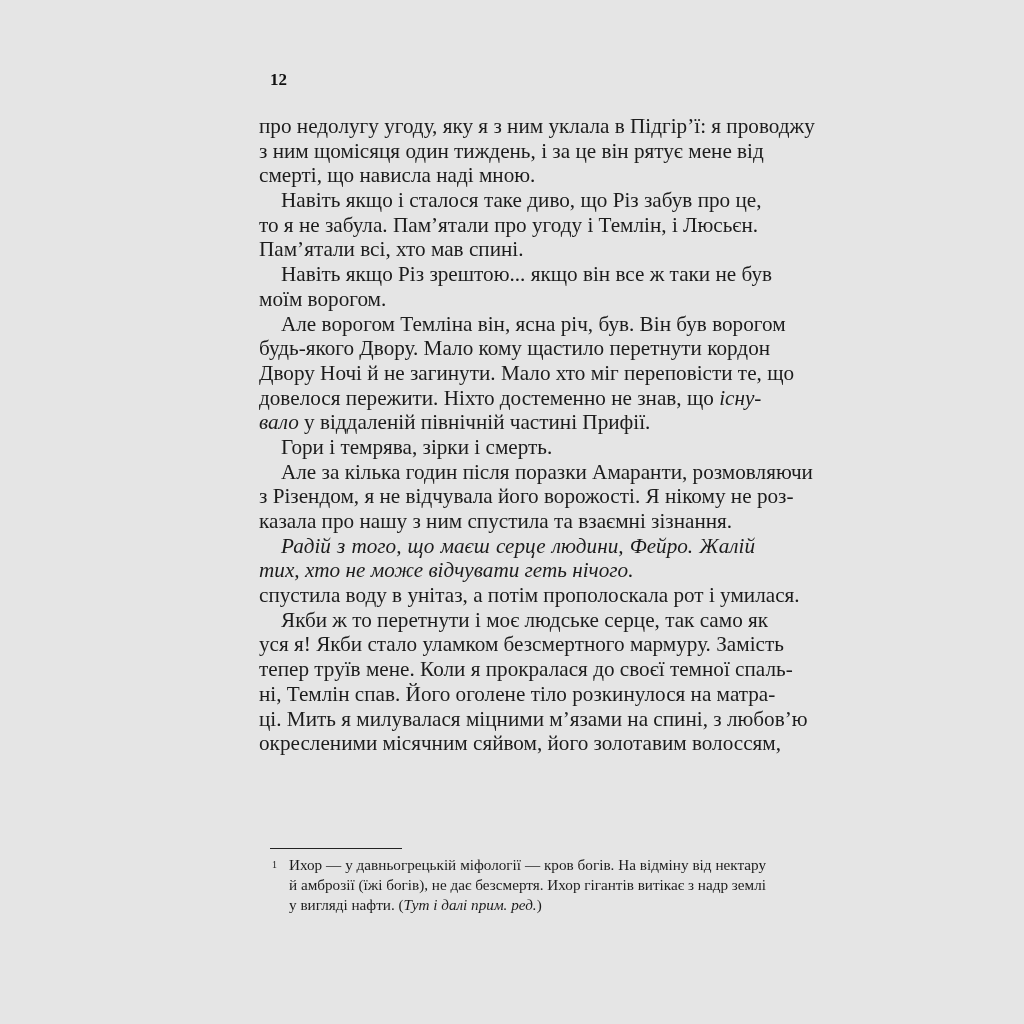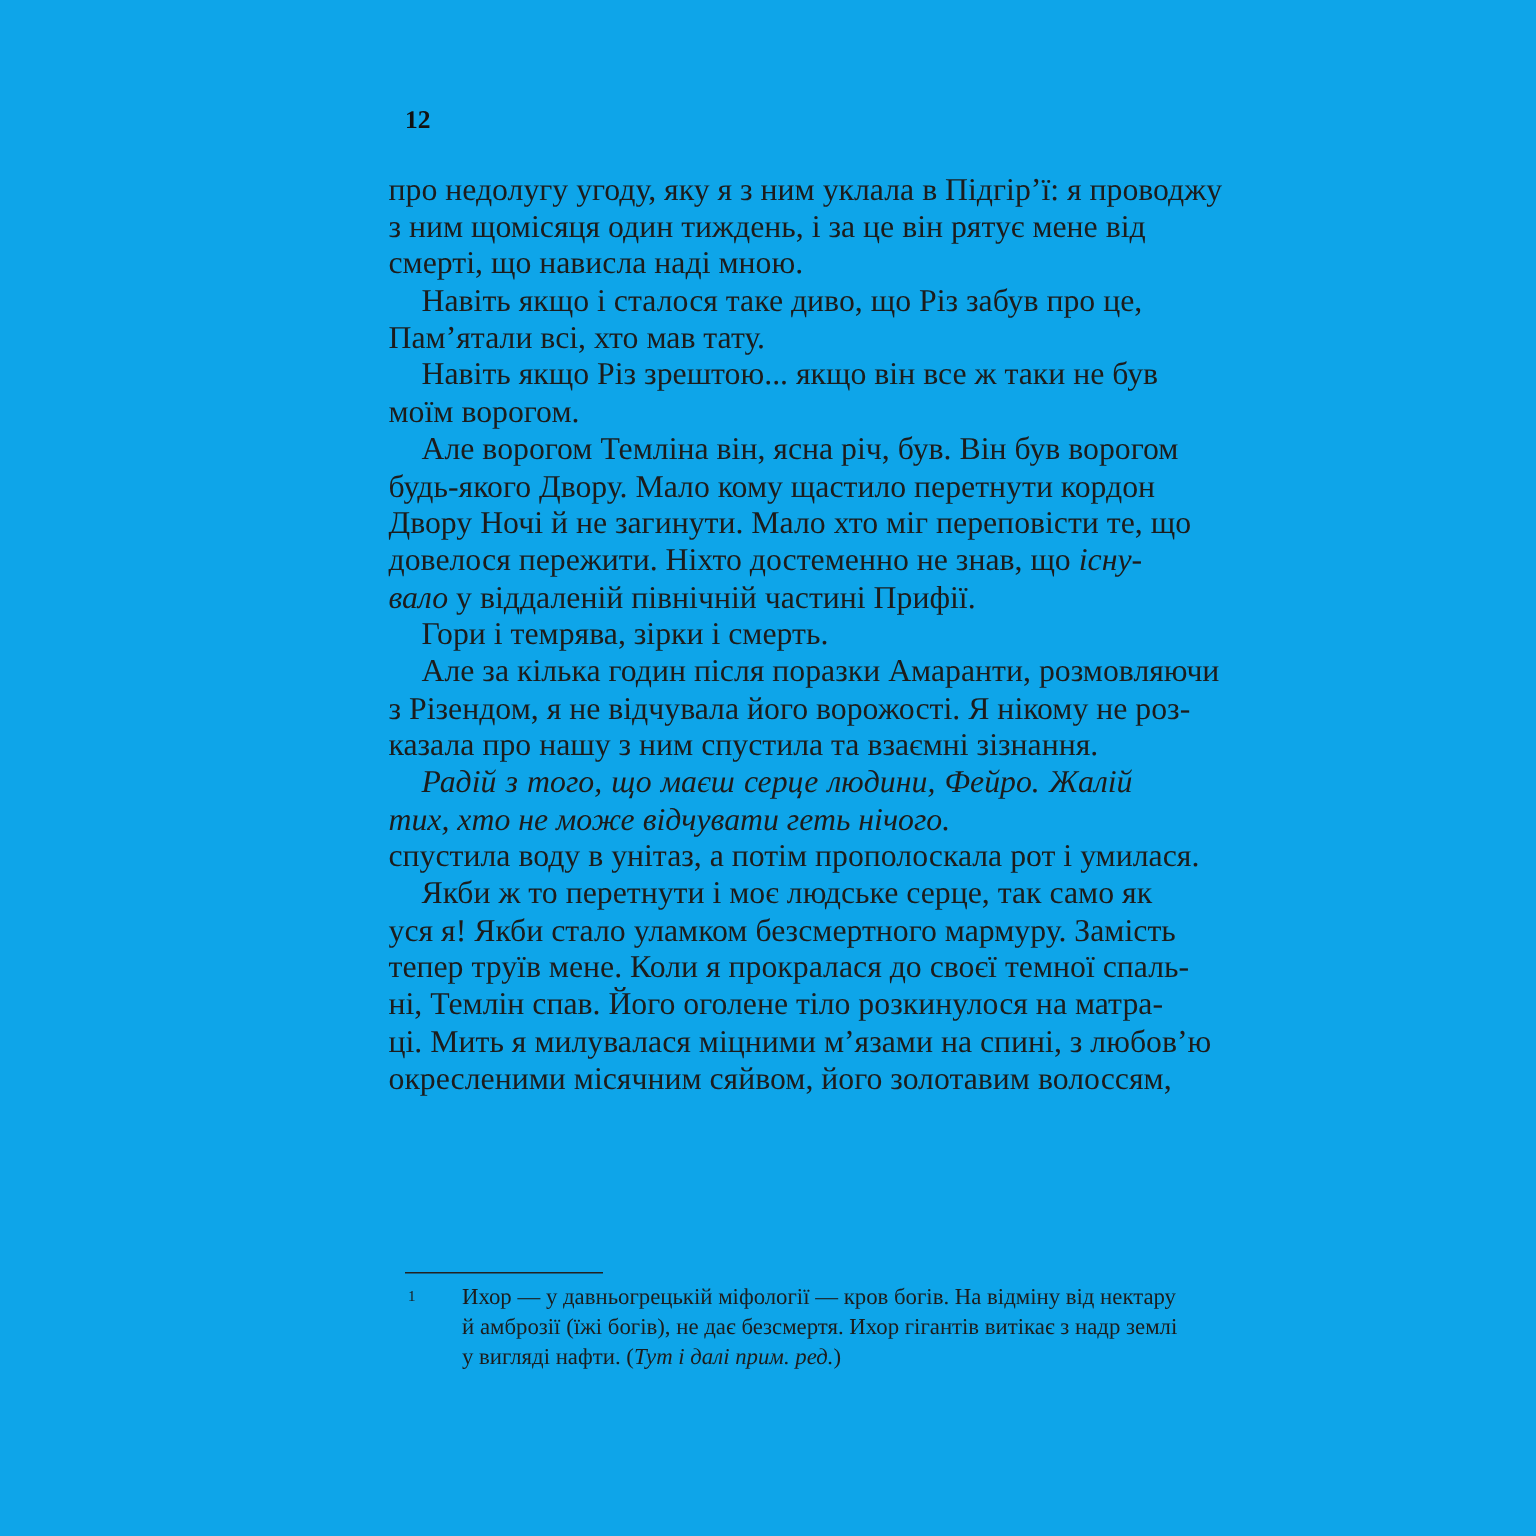--- a/index.html
+++ b/index.html
@@ -1,42 +1,43 @@
 <!DOCTYPE html>
 <html><head>
 <meta charset="utf-8">
 <style>
   html, body { margin:0; padding:0; background:#ffffff; }
   body { width:1024px; height:1024px; position:relative; overflow:hidden; color:#1a1a1a; }
-  .page { position:absolute; left:0; top:0; width:1024px; height:1024px; background:#0ea5e9;text-decoration:underline; }
+  .page { position:absolute; left:0; top:0; width:1024px; height:1024px; background:#e5e5e5;text-decoration:underline; }
   .pnum { position:absolute; left:270px; top:70px; font-family:"Liberation Serif", serif; font-weight:bold; font-size:17px; color:#111; }
   .body-text { position:absolute; left:259px; top:114px; width:496px; font-family:"Liberation Serif", serif; font-size:21.2px; line-height:24.7px; color:#1c1c1c; }
   .ln { display:block; height:24.7px; white-space:nowrap; text-align:justify; text-align-last:justify; overflow:visible; }
   .ln.last { text-align-last:left; }
   .ln.ind { padding-left:22px; }
   .it { font-style:italic; }
   sup { font-size:11px; vertical-align:top; position:relative; top:-2px; }
   .rule { position:absolute; left:270px; top:848px; width:132px; height:0; border-top:1.4px solid #222; }
   .fn { position:absolute; left:270px; top:855px; width:496px; font-family:"Liberation Serif", serif; font-size:15.2px; line-height:20px; color:#1c1c1c; }
   .fn-num { position:absolute; left:2px; top:0; font-size:10px; }
-  .fn-text { margin-left:38px; }
+  .fn-text { margin-left:19px; }
   .fn .ln { height:20px; }
 </style>
 </head>
 <body>
 
 <div class="page">
   <div class="pnum">12</div>
 
   <div class="body-text">
     <span class="ln">про недолугу угоду, яку я з ним уклала в Підгір’ї: я проводжу</span>
     <span class="ln">з ним щомісяця один тиждень, і за це він рятує мене від</span>
     <span class="ln last">смерті, що нависла наді мною.</span>
     <span class="ln ind">Навіть якщо і сталося таке диво, що Різ забув про це,</span>
-    <span class="ln last">Пам’ятали всі, хто мав тату.</span>
+    <span class="ln">то я не забула. Пам’ятали про угоду і Темлін, і Люсьєн.</span>
+    <span class="ln last">Пам’ятали всі, хто мав спині.</span>
     <span class="ln ind">Навіть якщо Різ зрештою... якщо він все ж таки не був</span>
     <span class="ln last">моїм ворогом.</span>
     <span class="ln ind">Але ворогом Темліна він, ясна річ, був. Він був ворогом</span>
     <span class="ln">будь-якого Двору. Мало кому щастило перетнути кордон</span>
     <span class="ln">Двору Ночі й не загинути. Мало хто міг переповісти те, що</span>
     <span class="ln"><span>довелося пережити. Ніхто достеменно не знав, що </span><span class="it">існу-</span></span>
     <span class="ln last"><span class="it">вало</span><span> у віддаленій північній частині Прифії.</span></span>
     <span class="ln ind last">Гори і темрява, зірки і смерть.</span>
     <span class="ln ind">Але за кілька годин після поразки Амаранти, розмовляючи</span>
     <span class="ln">з Різендом, я не відчувала його ворожості. Я нікому не роз-</span>

